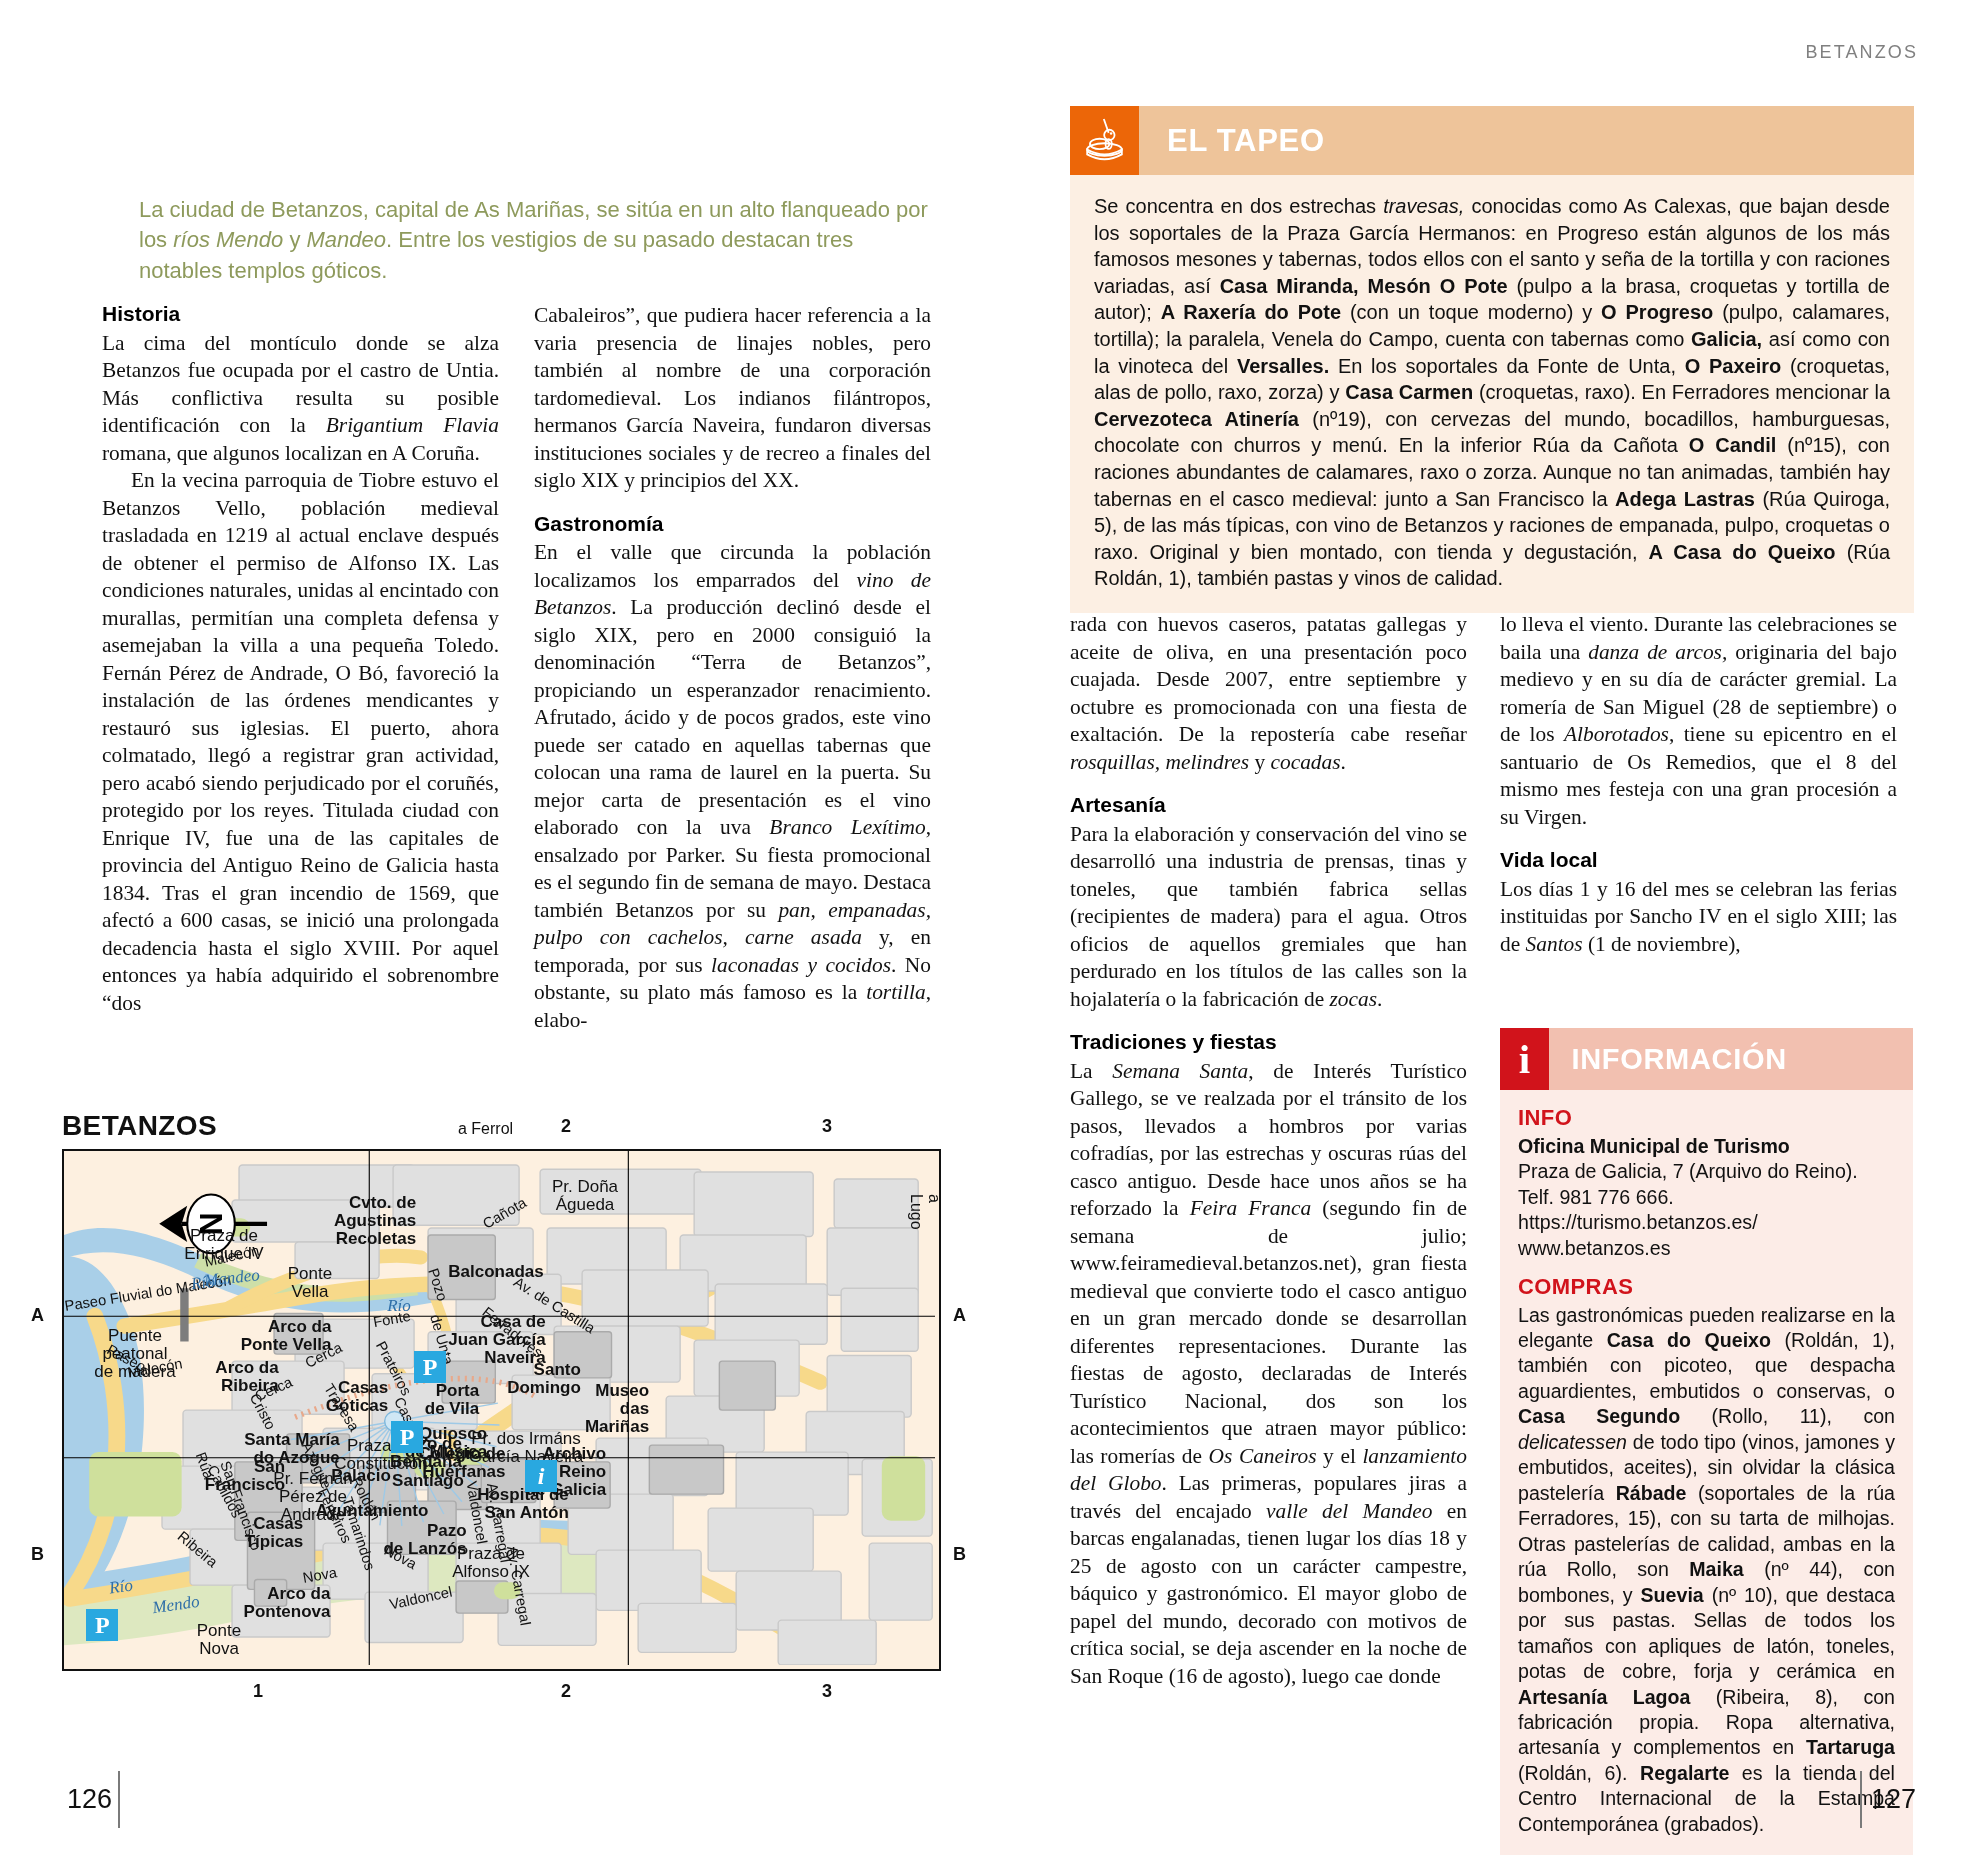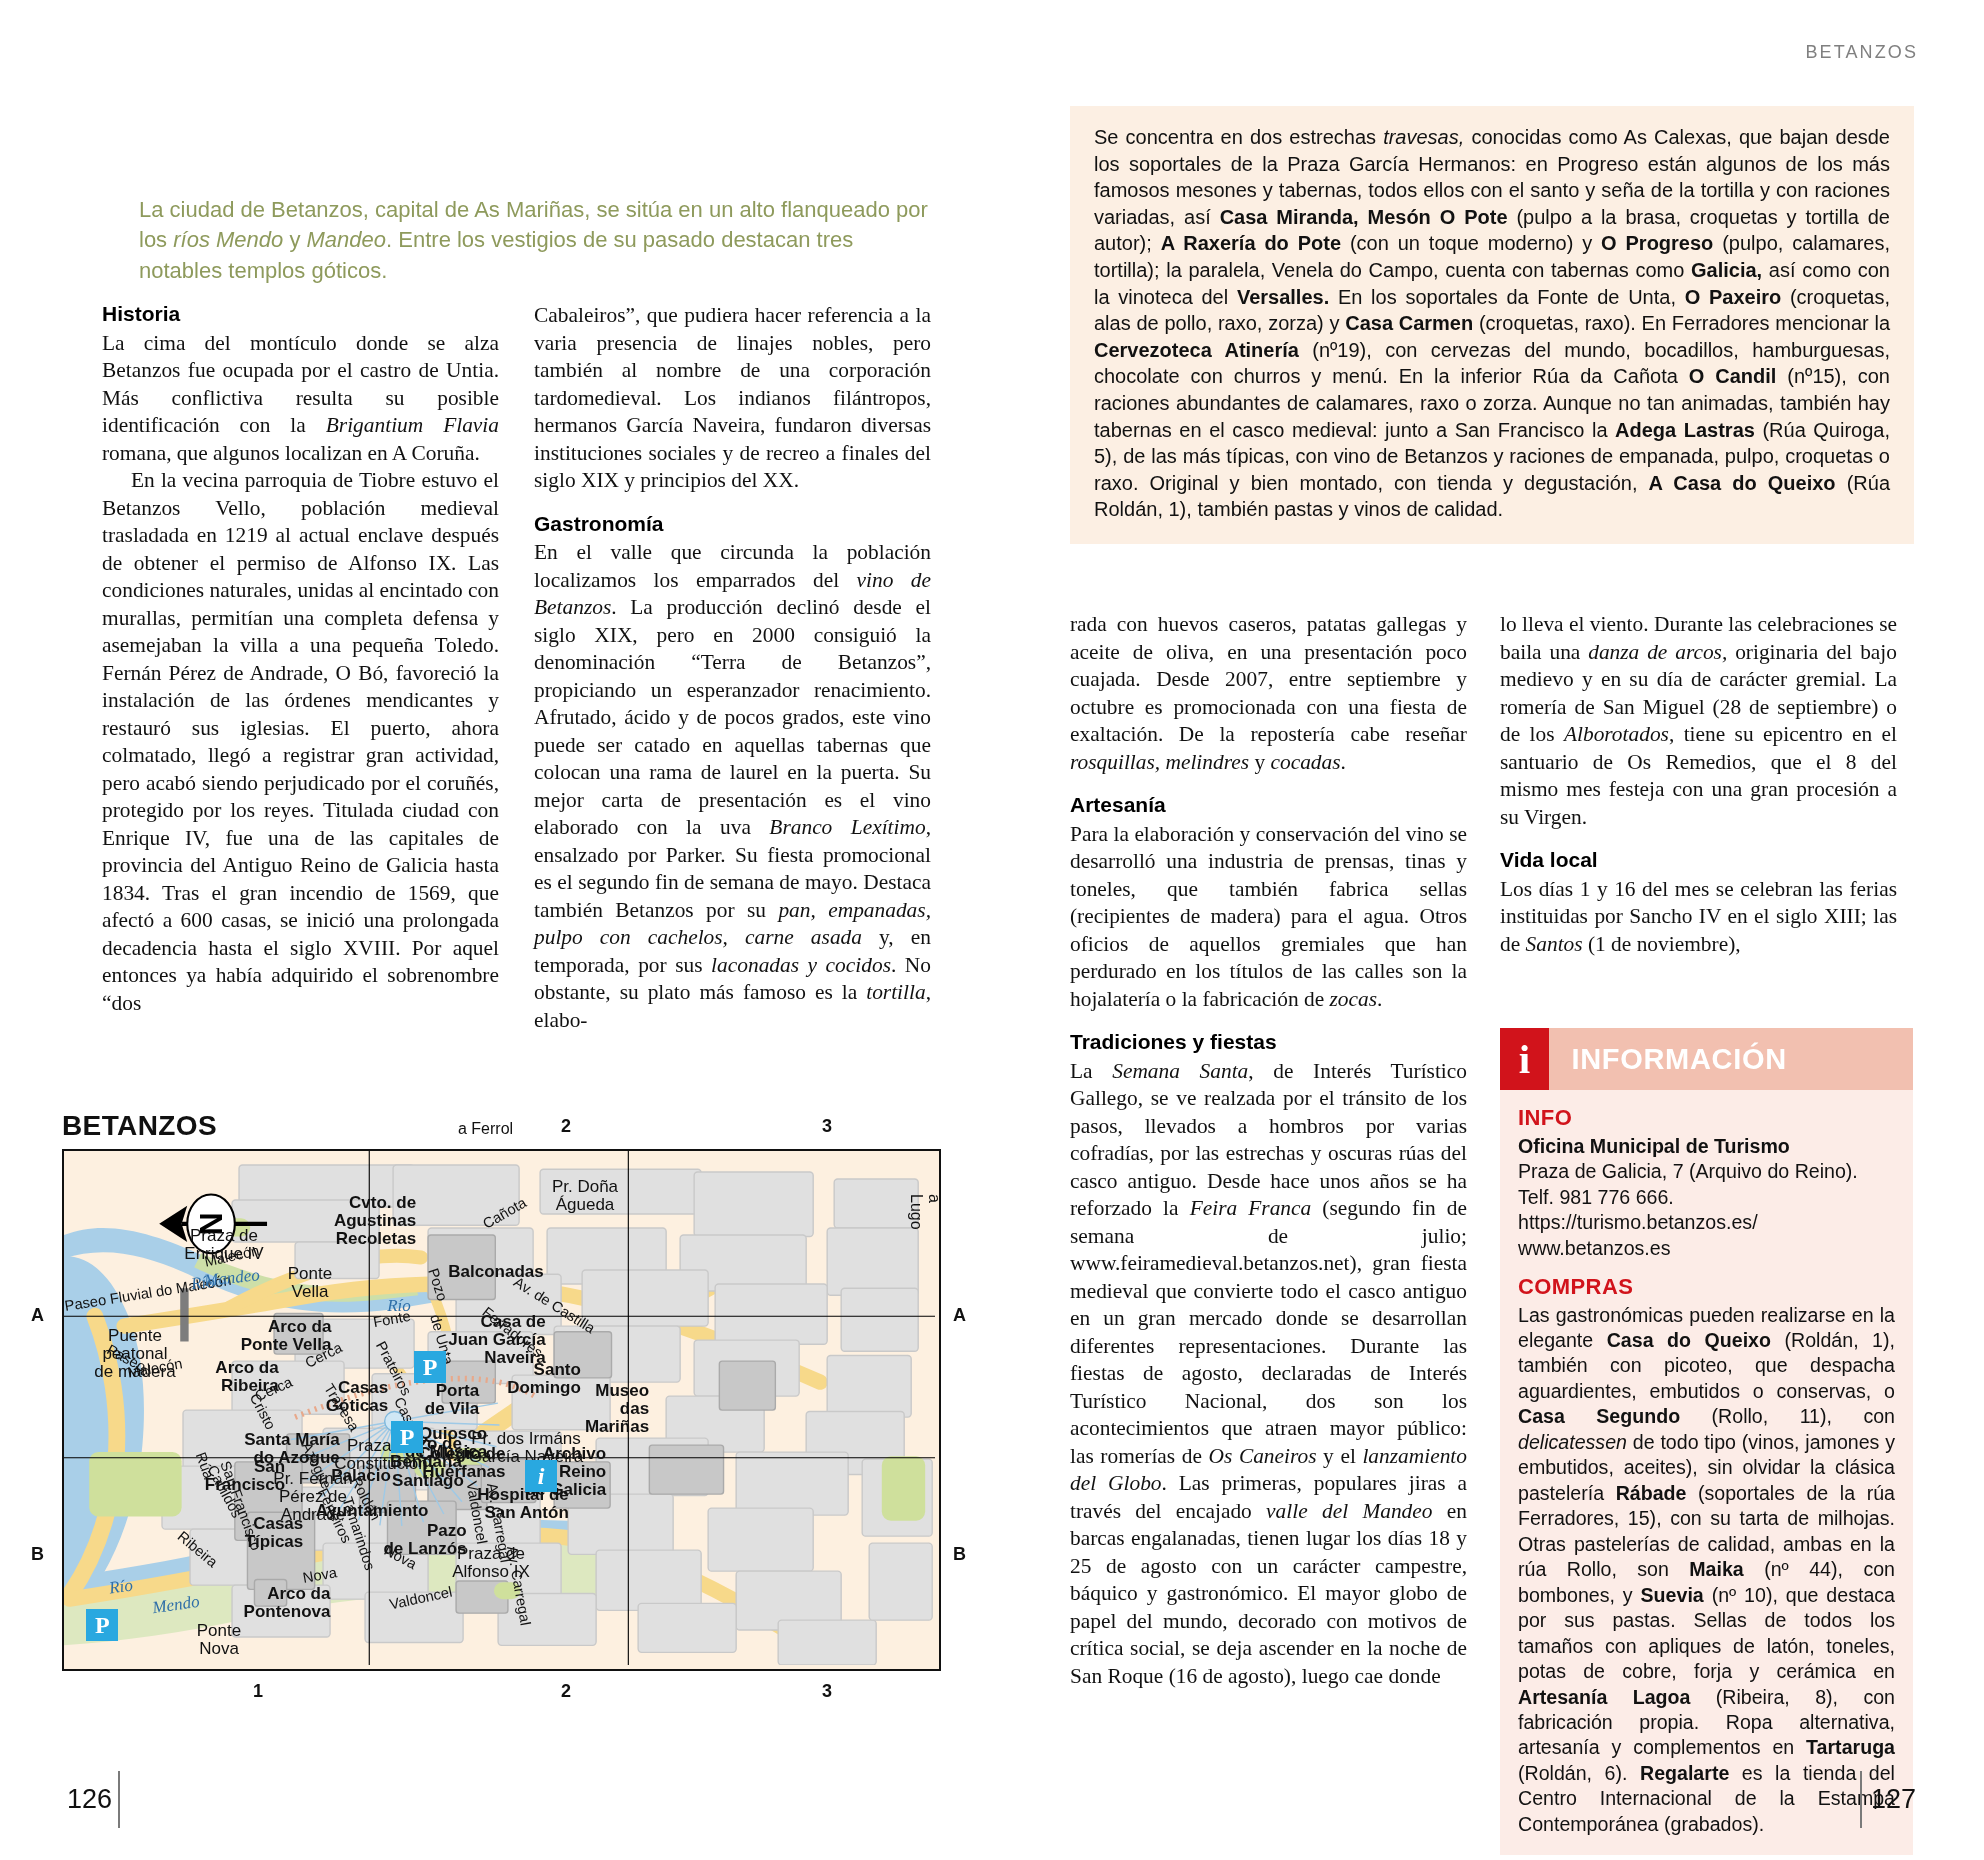--- a/index.html
+++ b/index.html
@@ -383,20 +383,34 @@
 
     <div class="folio folio-left">126</div>
     <div class="folio-rule folio-rule-left"></div>
   </div>
 
   <div class="page-right">
     <div class="running-head">BETANZOS</div>
   </div>
 
   <div class="tapeo">
+    <div class="tapeo-bar">
+      <div class="tapeo-icon">
+        <svg width="43" height="49" viewBox="0 0 62 70" fill="none" stroke="#ffffff" stroke-width="2.6">
+          <line x1="30" y1="4" x2="37" y2="24"></line>
+          <circle cx="38" cy="27" r="7.5"></circle>
+          <circle cx="40.5" cy="25" r="1.8" fill="#fff" stroke="none"></circle>
+          <ellipse cx="24" cy="40" rx="14" ry="7.5"></ellipse>
+          <ellipse cx="37" cy="40" rx="4.5" ry="7"></ellipse>
+          <path d="M6 48 q25 14 50 0 v7 q-25 14 -50 0 z"></path>
+          <ellipse cx="31" cy="48" rx="25" ry="9"></ellipse>
+        </svg>
+      </div>
+      <div class="tapeo-title">EL TAPEO</div>
+    </div>
     <div class="tapeo-body" id="tapeo-body"><span>Se concentra en dos estrechas </span><i>travesas,</i><span> conocidas como As Calexas, que bajan desde los soportales de la Praza García Hermanos: en Progreso están algunos de los más famosos mesones y tabernas, todos ellos con el santo y seña de la tortilla y con raciones variadas, así </span><b>Casa Miranda, Mesón O Pote</b><span> (pulpo a la brasa, croquetas y tortilla de autor); </span><b>A Raxería do Pote</b><span> (con un toque moderno) y </span><b>O Progreso</b><span> (pulpo, calamares, tortilla); la paralela, Venela do Campo, cuenta con tabernas como </span><b>Galicia,</b><span> así como con la vinoteca del </span><b>Versalles.</b><span> En los soportales da Fonte de Unta, </span><b>O Paxeiro</b><span> (croquetas, alas de pollo, raxo, zorza) y </span><b>Casa Carmen</b><span> (croquetas, raxo). En Ferradores mencionar la </span><b>Cervezoteca Atinería</b><span> (nº19), con cervezas del mundo, bocadillos, hamburguesas, chocolate con churros y menú. En la inferior Rúa da Cañota </span><b>O Candil</b><span> (nº15), con raciones abundantes de calamares, raxo o zorza. Aunque no tan animadas, también hay tabernas en el casco medieval: junto a San Francisco la </span><b>Adega Lastras</b><span> (Rúa Quiroga, 5), de las más típicas, con vino de Betanzos y raciones de empanada, pulpo, croquetas o raxo. Original y bien montado, con tienda y degustación, </span><b>A Casa do Queixo</b><span> (Rúa Roldán, 1), también pastas y vinos de calidad.</span></div>
   </div>
 
   <div class="rcol c1">
     <p class="first" id="rc1-cont"><span>rada con huevos caseros, patatas gallegas y aceite de oliva, en una presentación poco cuajada. Desde 2007, entre septiembre y octubre es promocionada con una fiesta de exaltación. De la repostería cabe reseñar </span><i>rosquillas, melindres</i><span> y </span><i>cocadas</i><span>.</span></p>
     <div class="sub-head sp">Artesanía</div>
     <p class="first" id="rc1-art"><span>Para la elaboración y conservación del vino se desarrolló una industria de prensas, tinas y toneles, que también fabrica sellas (recipientes de madera) para el agua. Otros oficios de aquellos gremiales que han perdurado en los títulos de las calles son la hojalatería o la fabricación de </span><i>zocas</i><span>.</span></p>
     <div class="sub-head sp">Tradiciones y fiestas</div>
     <p class="first" id="rc1-trad"><span>La </span><i>Semana Santa</i><span>, de Interés Turístico Gallego, se ve realzada por el tránsito de los pasos, llevados a hombros por varias cofradías, por las estrechas y oscuras rúas del casco antiguo. Desde hace unos años se ha reforzado la </span><i>Feira Franca</i><span> (segundo fin de semana de julio; www.feiramedieval.betanzos.net), gran fiesta medieval que convierte todo el casco antiguo en un gran mercado donde se desarrollan diferentes representaciones. Durante las fiestas de agosto, declaradas de Interés Turístico Nacional, dos son los acontecimientos que atraen mayor público: las romerías de </span><i>Os Caneiros</i><span> y el </span><i>lanzamiento del Globo</i><span>. Las primeras, populares jiras a través del encajado </span><i>valle del Mandeo</i><span> en barcas engalanadas, tienen lugar los días 18 y 25 de agosto con un carácter campestre, báquico y gastronómico. El mayor globo de papel del mundo, decorado con motivos de crítica social, se deja ascender en la noche de San Roque (16 de agosto), luego cae donde</span></p>
   </div>

